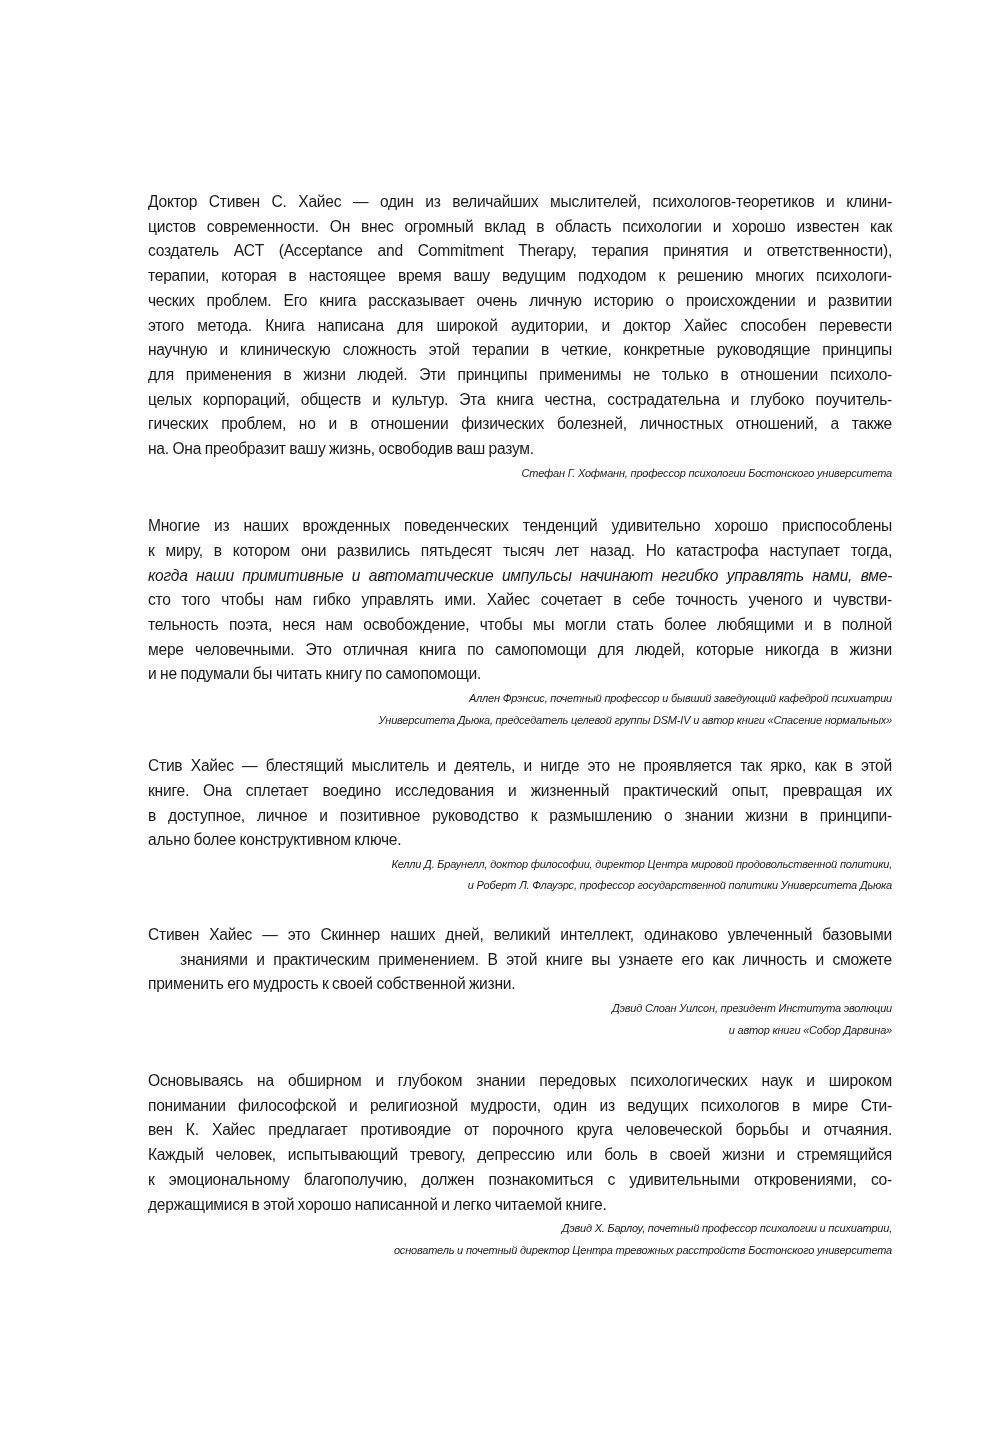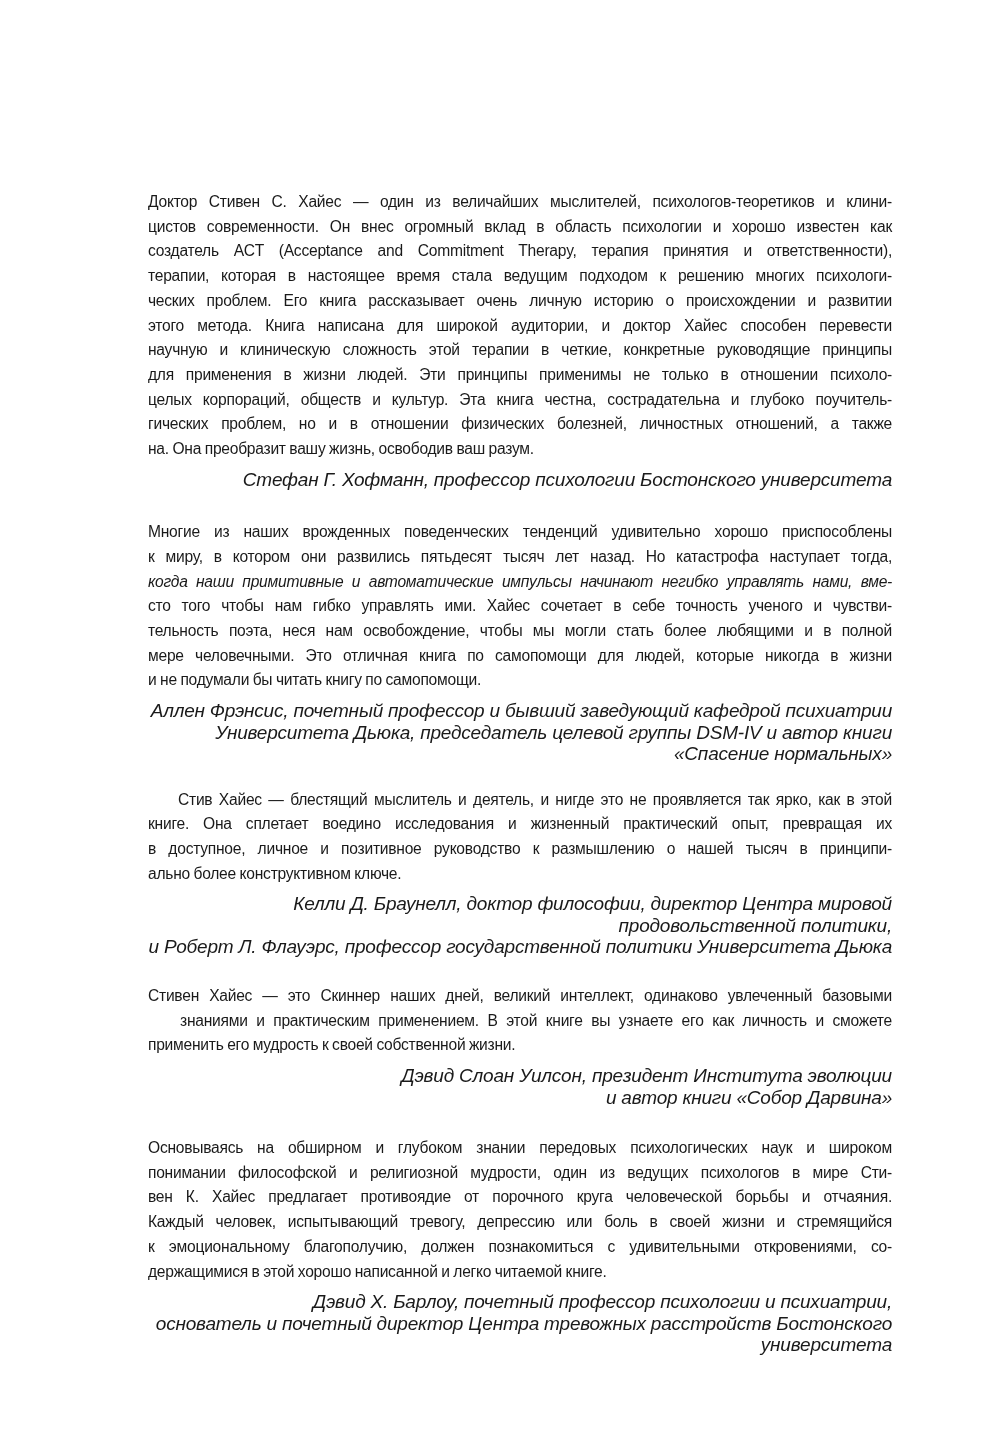--- a/index.html
+++ b/index.html
@@ -28,44 +28,44 @@
       font-size: 15.6px;
       line-height: 24.7px;
       text-align: justify;
       text-align-last: left;
       letter-spacing: -0.25px;
       word-spacing: -0.5px;
       margin: 0;
       hyphens: manual;
     }
     .attr {
-      font-size: 19px;
+      font-size: 11px;
       line-height: 21.5px;
       font-style: italic;
       text-align: right;
       letter-spacing: -0.2px;
-      margin: 7px 0 0 0;
+      margin: 1px 0 0 0;
     }
     .attr span { display: block; }
     .gap1 { height: 30px; }
     .gap2 { height: 23px; }
     .gap3 { height: 26px; }
     .gap4 { height: 28px; }
   </style>
 </head>
 <body>
 
 <div class="page">
 
   <div class="review">
     <div class="quote">
       <div style="white-space: nowrap; display: block;"><span style="word-spacing: calc(-0.5px);">Доктор Стивен С. Хайес — один из величайших мыслителей, психологов-теоретиков и клини-</span></div>
       <div style="white-space: nowrap; display: block;"><span style="word-spacing: calc(-0.5px);">цистов современности. Он внес огромный вклад в область психологии и хорошо известен как</span></div>
       <div style="white-space: nowrap; display: block;"><span style="word-spacing: calc(-0.5px);">создатель ACT (Acceptance and Commitment Therapy, терапия принятия и ответственности),</span></div>
-      <div style="white-space: nowrap; display: block;"><span style="word-spacing: calc(-0.5px);">терапии, которая в настоящее время стала ведущим подходом к решению многих психологи-</span></div>
+      <div style="white-space: nowrap; display: block;"><span style="word-spacing: calc(-0.5px);">терапии, которая в настоящее время вашу ведущим подходом к решению многих психологи-</span></div>
       <div style="white-space: nowrap; display: block;"><span style="word-spacing: calc(-0.5px);">ческих проблем. Его книга рассказывает очень личную историю о происхождении и развитии</span></div>
       <div style="white-space: nowrap; display: block;"><span style="word-spacing: calc(-0.5px);">этого метода. Книга написана для широкой аудитории, и доктор Хайес способен перевести</span></div>
       <div style="white-space: nowrap; display: block;"><span style="word-spacing: calc(-0.5px);">научную и клиническую сложность этой терапии в четкие, конкретные руководящие принципы</span></div>
       <div style="white-space: nowrap; display: block;"><span style="word-spacing: calc(-0.5px);">для применения в жизни людей. Эти принципы применимы не только в отношении психоло-</span></div>
       <div style="white-space: nowrap; display: block;"><span style="word-spacing: calc(-0.5px);">целых корпораций, обществ и культур. Эта книга честна, сострадательна и глубоко поучитель-</span></div>
       <div style="white-space: nowrap; display: block;"><span style="word-spacing: calc(-0.5px);">гических проблем, но и в отношении физических болезней, личностных отношений, а также</span></div>
       <div class="last" style="white-space: nowrap; display: block;"><span>на. Она преобразит вашу жизнь, освободив ваш разум.</span></div>
     </div>
     <div class="attr">
       <span>Стефан Г. Хофманн, профессор психологии Бостонского университета</span>
@@ -87,23 +87,23 @@
     <div class="attr">
       <span>Аллен Фрэнсис, почетный профессор и бывший заведующий кафедрой психиатрии</span>
       <span>Университета Дьюка, председатель целевой группы DSM-IV и автор книги «Спасение нормальных»</span>
     </div>
   </div>
 
   <div class="gap2"></div>
 
   <div class="review">
     <div class="quote">
-      <div style="white-space: nowrap; display: block; margin-left: 30px;"><span style="word-spacing: calc(-0.5px);">Стив Хайес — блестящий мыслитель и деятель, и нигде это не проявляется так ярко, как в этой</span></div>
+      <div style="white-space: nowrap; display: block;"><span style="word-spacing: calc(-0.5px);">Стив Хайес — блестящий мыслитель и деятель, и нигде это не проявляется так ярко, как в этой</span></div>
       <div style="white-space: nowrap; display: block;"><span style="word-spacing: calc(-0.5px);">книге. Она сплетает воедино исследования и жизненный практический опыт, превращая их</span></div>
-      <div style="white-space: nowrap; display: block;"><span style="word-spacing: calc(-0.5px);">в доступное, личное и позитивное руководство к размышлению о нашей тысяч в принципи-</span></div>
+      <div style="white-space: nowrap; display: block;"><span style="word-spacing: calc(-0.5px);">в доступное, личное и позитивное руководство к размышлению о знании жизни в принципи-</span></div>
       <div class="last" style="white-space: nowrap; display: block;"><span>ально более конструктивном ключе.</span></div>
     </div>
     <div class="attr">
       <span>Келли Д. Браунелл, доктор философии, директор Центра мировой продовольственной политики,</span>
       <span>и Роберт Л. Флауэрс, профессор государственной политики Университета Дьюка</span>
     </div>
   </div>
 
   <div class="gap3"></div>
 

